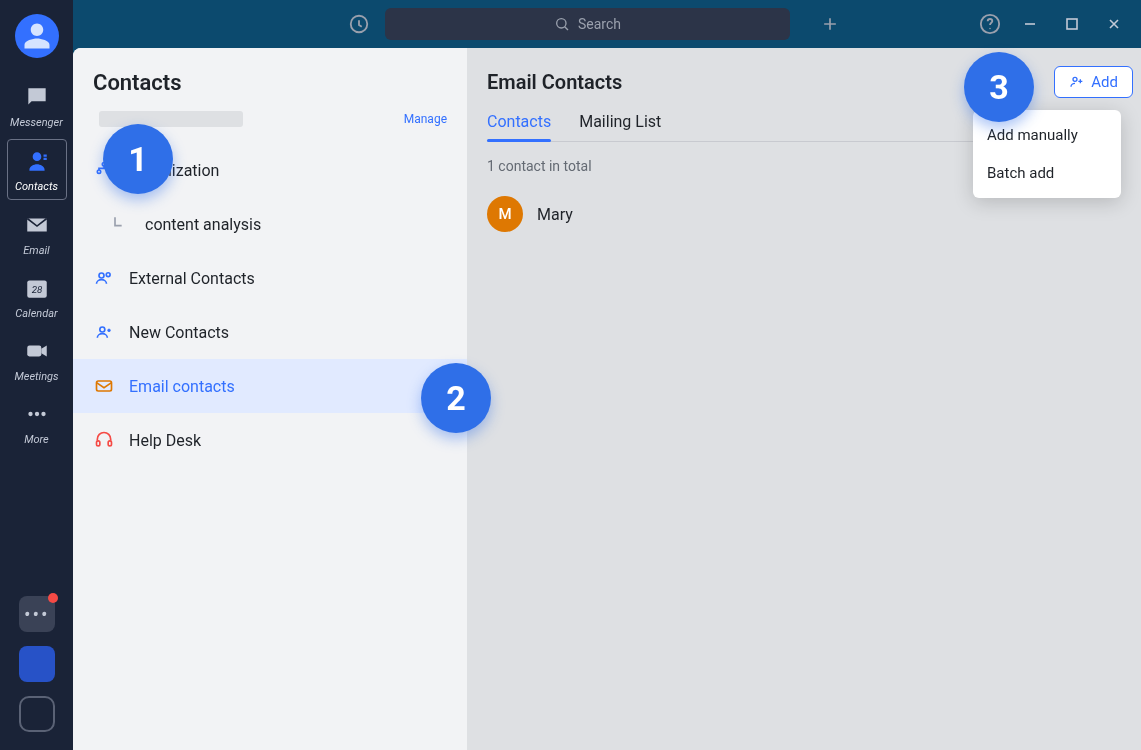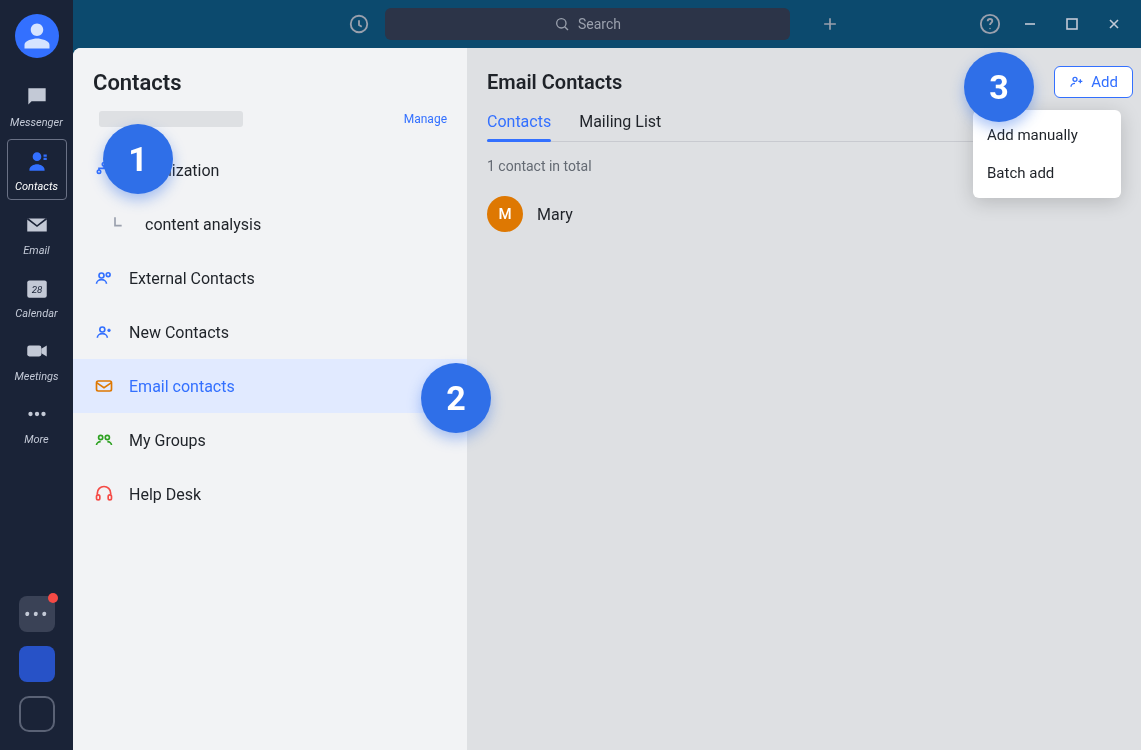--- a/index.html
+++ b/index.html
@@ -258,30 +258,20 @@
           <span class="ni-icon">
               <svg viewBox="0 0 24 24" fill="none" stroke="#de7802" stroke-width="2">
                 <rect x="3" y="6" width="18" height="12" rx="2"></rect>
                 <path d="M3 8l9 6 9-6"></path>
               </svg>
             </span>
           <span>Email contacts</span>
         </div>
         <div class="nav-item">
           <span class="ni-icon">
-              <svg viewBox="0 0 24 24" fill="none" stroke="#2ea121" stroke-width="2">
-                <circle cx="8" cy="9" r="2.5"></circle>
-                <circle cx="16" cy="9" r="2.5"></circle>
-                <path d="M3 18c0-2.5 2.5-4 5-4M21 18c0-2.5-2.5-4-5-4"></path>
-              </svg>
-            </span>
-          <span>My Groups</span>
-        </div>
-        <div class="nav-item">
-          <span class="ni-icon">
               <svg viewBox="0 0 24 24" fill="none" stroke="#f54a45" stroke-width="2">
                 <path d="M4 13v-2a8 8 0 0116 0v2"></path>
                 <rect x="3" y="13" width="4" height="6" rx="2"></rect>
                 <rect x="17" y="13" width="4" height="6" rx="2"></rect>
               </svg>
             </span>
           <span>Help Desk</span>
         </div>
       </div>
     </div>

